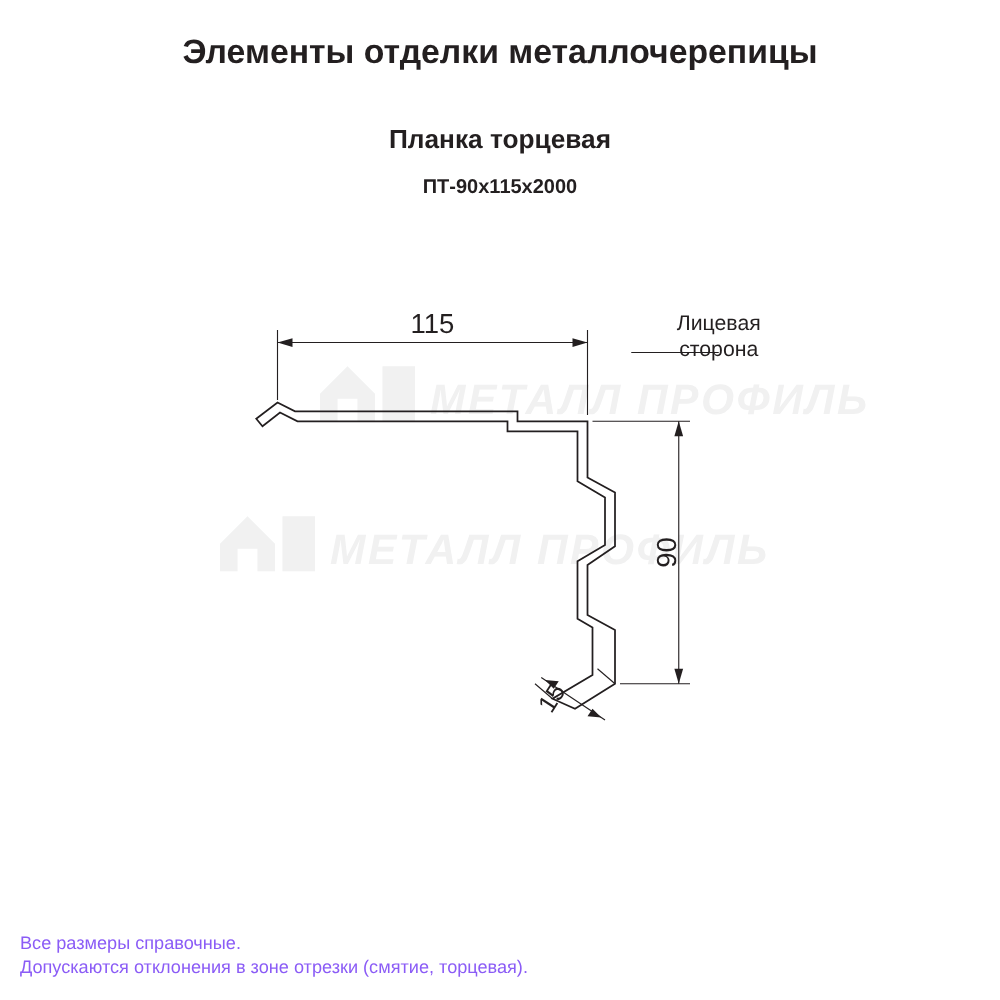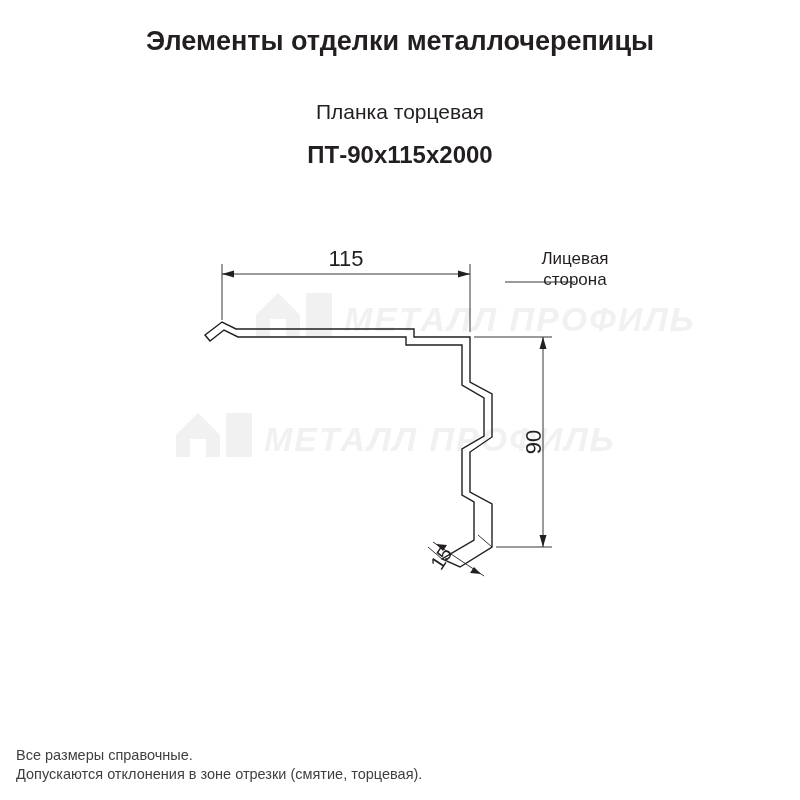--- a/index.html
+++ b/index.html
@@ -30,29 +30,29 @@
     font-weight: bold;
     letter-spacing: 0px;
   }
   .subtitle {
     position: absolute;
     top: 100px;
     left: 0;
     width: 800px;
     text-align: center;
     font-size: 21px;
-    font-weight: normal;
+    font-weight: bold;
   }
   .code {
     position: absolute;
     top: 141px;
     left: 0;
     width: 800px;
     text-align: center;
-    font-size: 24px;
+    font-size: 16px;
     font-weight: bold;
   }
   .drawing {
     position: absolute;
     top: 202px;
     left: 0;
     width: 800px;
     height: 420px;
   }
   .watermark {
@@ -63,21 +63,21 @@
     height: 320px;
     pointer-events: none;
     font-style: italic;
   }
   .footnotes {
     position: absolute;
     left: 16px;
     bottom: 16px;
     font-size: 14.5px;
     line-height: 19px;
-    color: #404040;
+    color: #8b5cf6;
   }
   .footnotes div {
     white-space: nowrap;
   }
   svg { display: block; }
   text { font-family: "Liberation Sans", sans-serif; }
 </style>
 </head>
 <body>
 

